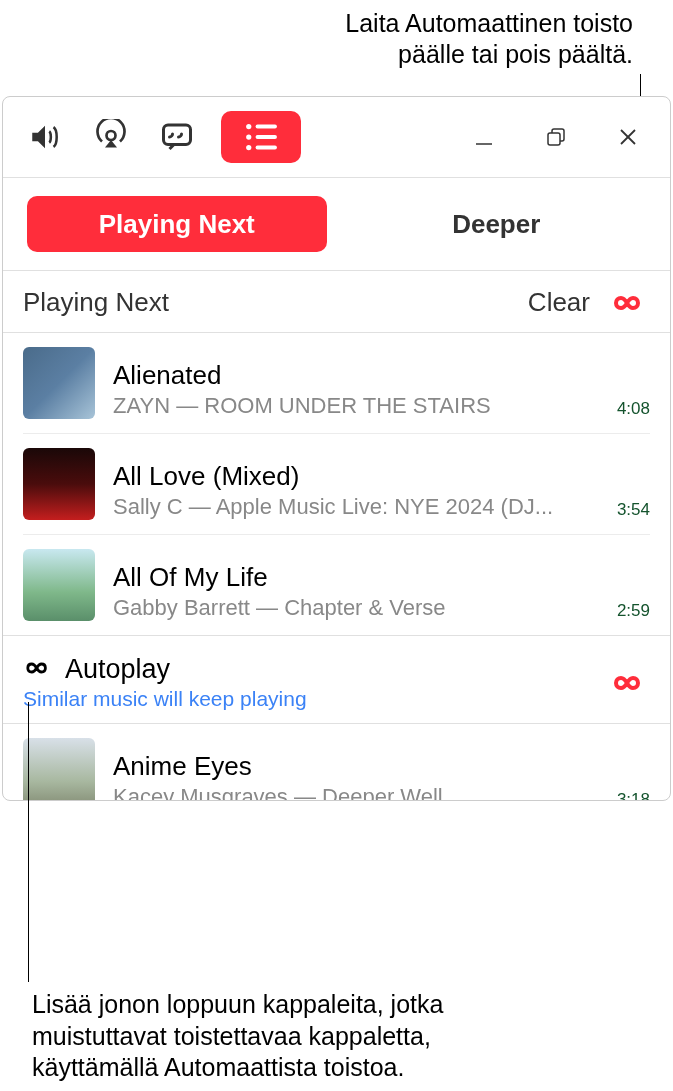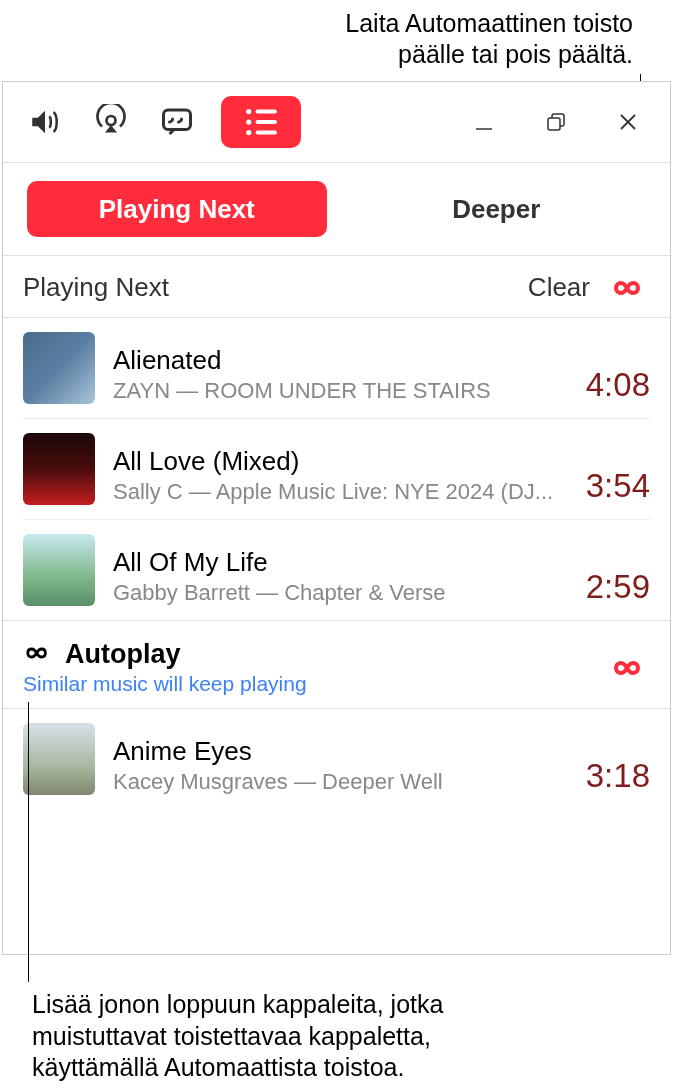--- a/index.html
+++ b/index.html
@@ -38,28 +38,28 @@
     .callout-line-bottom {
       position: absolute;
       left: 28px;
       top: 702px;
       width: 1px;
       height: 280px;
       background: #000;
     }
     .window {
       position: absolute;
-      top: 81px;
+      top: 96px;
       left: 2px;
       right: 2px;
       border: 1px solid #ccc;
-      border-radius: 0;
+      border-radius: 8px;
       background: #fff;
       overflow: hidden;
-      height: 874px;
+      height: 705px;
     }
     .toolbar {
       display: flex;
       align-items: center;
       padding: 14px 20px;
       border-bottom: 1px solid #e0e0e0;
       gap: 22px;
     }
     .toolbar-left {
       display: flex;
@@ -166,41 +166,41 @@
       margin-bottom: 2px;
     }
     .track-subtitle {
       font-size: 22px;
       color: #888;
       white-space: nowrap;
       overflow: hidden;
       text-overflow: ellipsis;
     }
     .track-duration {
-      font-size: 33px;
-      color: #7f1d1d;
+      font-size: 17px;
+      color: #14532d;
       flex-shrink: 0;
     }
     .autoplay-header {
       display: flex;
       align-items: center;
       padding: 18px 20px 12px 20px;
       border-top: 1px solid #e0e0e0;
       border-bottom: 1px solid #e0e0e0;
     }
     .autoplay-left { flex: 1; }
     .autoplay-title-row {
       display: flex;
       align-items: center;
       gap: 10px;
       margin-bottom: 2px;
     }
     .autoplay-title {
       font-size: 27px;
-      font-weight: 700;
+      font-weight: 400;
       color: #000;
     }
     .autoplay-sub {
       font-size: 21px;
       color: #3b82f6;
     }
     .artwork1 { background: linear-gradient(135deg, #4a6b8a 0%, #5b7fa3 50%, #a8c4d8 100%); }
     .artwork2 { background: linear-gradient(180deg, #1a0808 0%, #4a0c0c 50%, #c41e1e 100%); }
     .artwork3 { background: linear-gradient(180deg, #c8e8f0 0%, #7fb88a 60%, #5a8f6a 100%); }
     .artwork4 { background: linear-gradient(135deg, #e8a838 0%, #f0c050 50%, #d89828 100%); }

